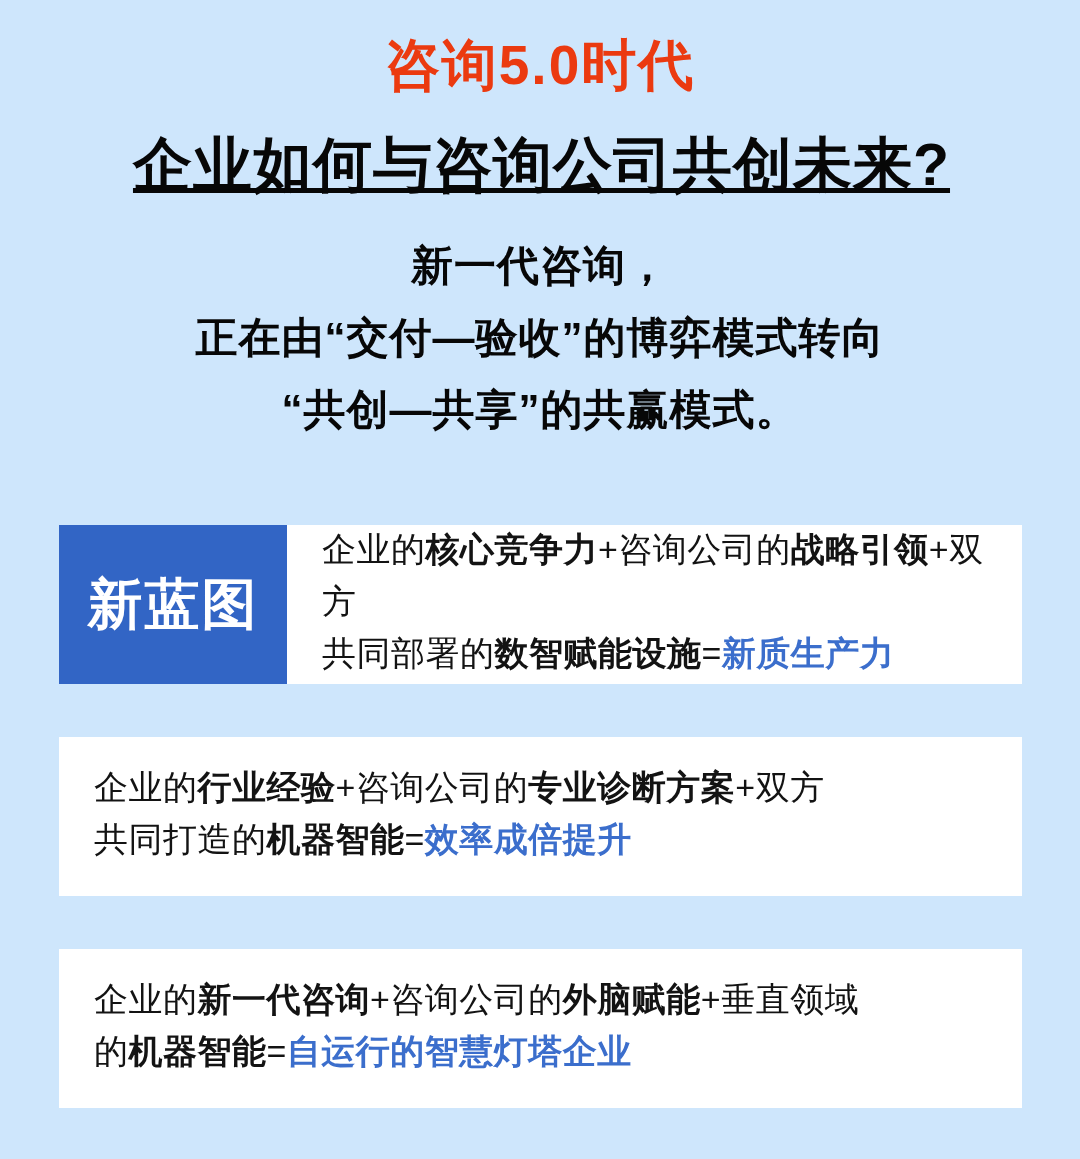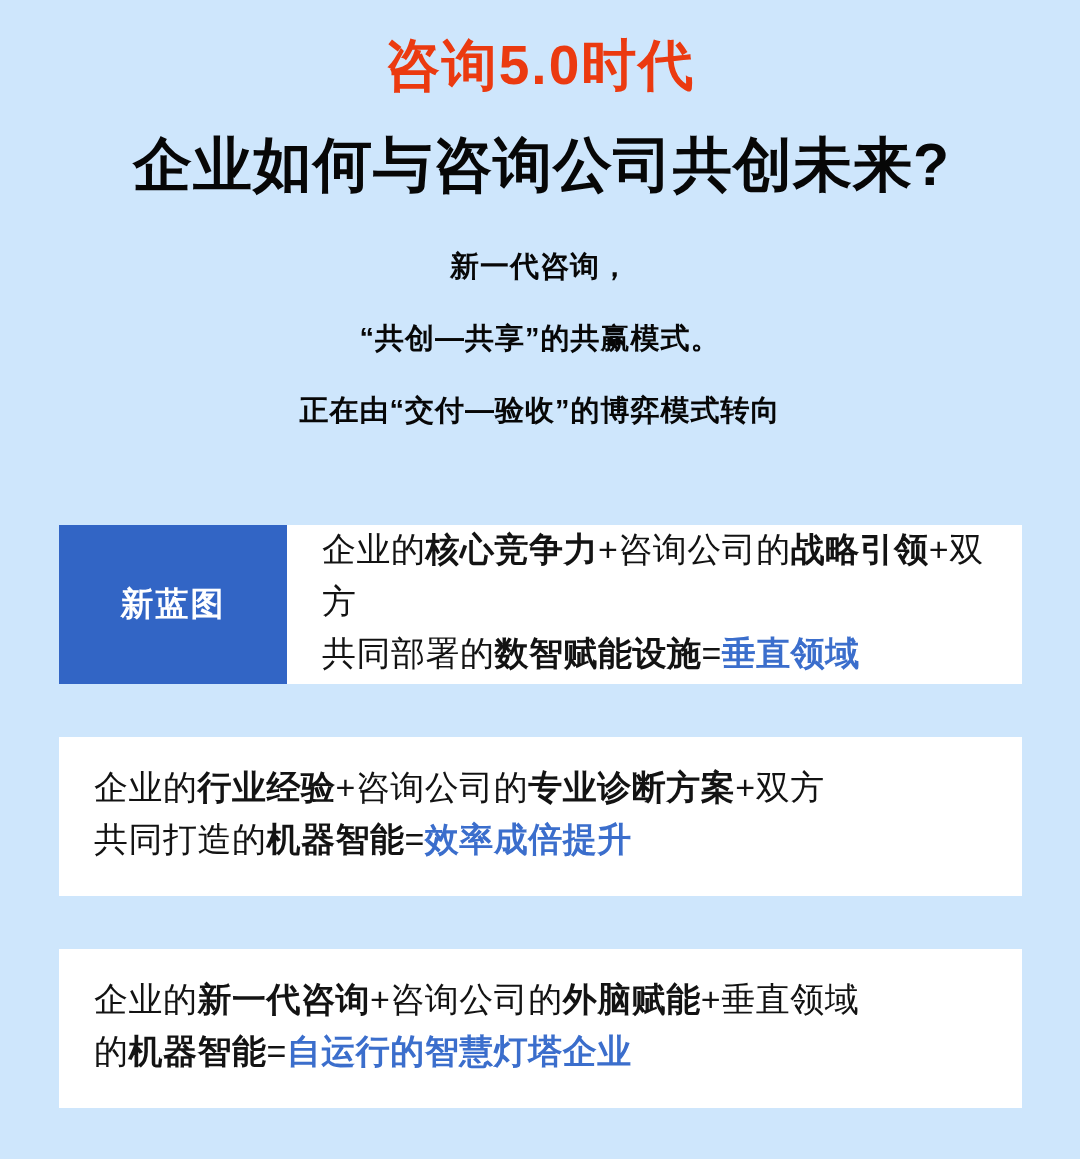--- a/index.html
+++ b/index.html
@@ -28,27 +28,28 @@
     color: var(--kicker-red, #EB3A10);
   }
   .title {
     margin: 40px 0 0 3px;
     text-align: center;
     font-size: 59px;
     line-height: 62px;
     font-weight: 900;
     letter-spacing: 1px;
     color: var(--text-black, #070707);
+    text-decoration: underline;
   }
   .intro {
     margin-top: 34px;
   }
   .intro-line {
     text-align: center;
-    font-size: 29px;
+    font-size: 42px;
     line-height: 72px;
     font-weight: 800;
     letter-spacing: 1px;
     color: var(--text-black, #070707);
   }
   .cards {
     margin: 79px 58px 0 59px;
   }
   .card {
     display: flex;
@@ -56,21 +57,21 @@
     margin-bottom: 53px;
   }
   .card:last-child {
     margin-bottom: 0;
   }
   .card-label {
     flex: none;
     width: 228px;
     background: var(--label-blue, #3265C5);
     color: #ffffff;
-    font-size: 33px;
+    font-size: 55px;
     font-weight: 800;
     letter-spacing: 2px;
     display: flex;
     align-items: center;
     justify-content: center;
   }
   .card-content {
     flex: 1;
     background: var(--card-bg, #FFFFFF);
     display: flex;
@@ -93,30 +94,30 @@
 <body>
 
 <div class="poster">
 
   <div class="kicker">咨询5.0时代</div>
 
   <h1 class="title">企业如何与咨询公司共创未来?</h1>
 
   <div class="intro">
     <div class="intro-line">新一代咨询，</div>
+    <div class="intro-line">正在由“交付—验收”的博弈模式转向</div>
     <div class="intro-line">“共创—共享”的共赢模式。</div>
-    <div class="intro-line">正在由“交付—验收”的博弈模式转向</div>
   </div>
 
   <div class="cards">
 
     <div class="card">
       <div class="card-label">新蓝图</div>
       <div class="card-content">
-          <div><span class="seg-regular">企业的</span><span class="seg-bold">核心竞争力</span><span class="seg-regular">+咨询公司的</span><span class="seg-bold">战略引领</span><span class="seg-regular">+双方</span><br><span class="seg-regular">共同部署的</span><span class="seg-bold">数智赋能设施</span><span class="seg-regular">=</span><span class="seg-blue">垂直领域</span></div>
+          <div><span class="seg-regular">企业的</span><span class="seg-bold">核心竞争力</span><span class="seg-regular">+咨询公司的</span><span class="seg-bold">战略引领</span><span class="seg-regular">+双方</span><br><span class="seg-regular">共同部署的</span><span class="seg-bold">数智赋能设施</span><span class="seg-regular">=</span><span class="seg-blue">新质生产力</span></div>
         </div>
     </div>
 
     <div class="card">
       <div class="card-content">
           <div><span class="seg-regular">企业的</span><span class="seg-bold">行业经验</span><span class="seg-regular">+咨询公司的</span><span class="seg-bold">专业诊断方案</span><span class="seg-regular">+双方</span><br><span class="seg-regular">共同打造的</span><span class="seg-bold">机器智能</span><span class="seg-regular">=</span><span class="seg-blue">效率成倍提升</span></div>
         </div>
     </div>
 
     <div class="card">

